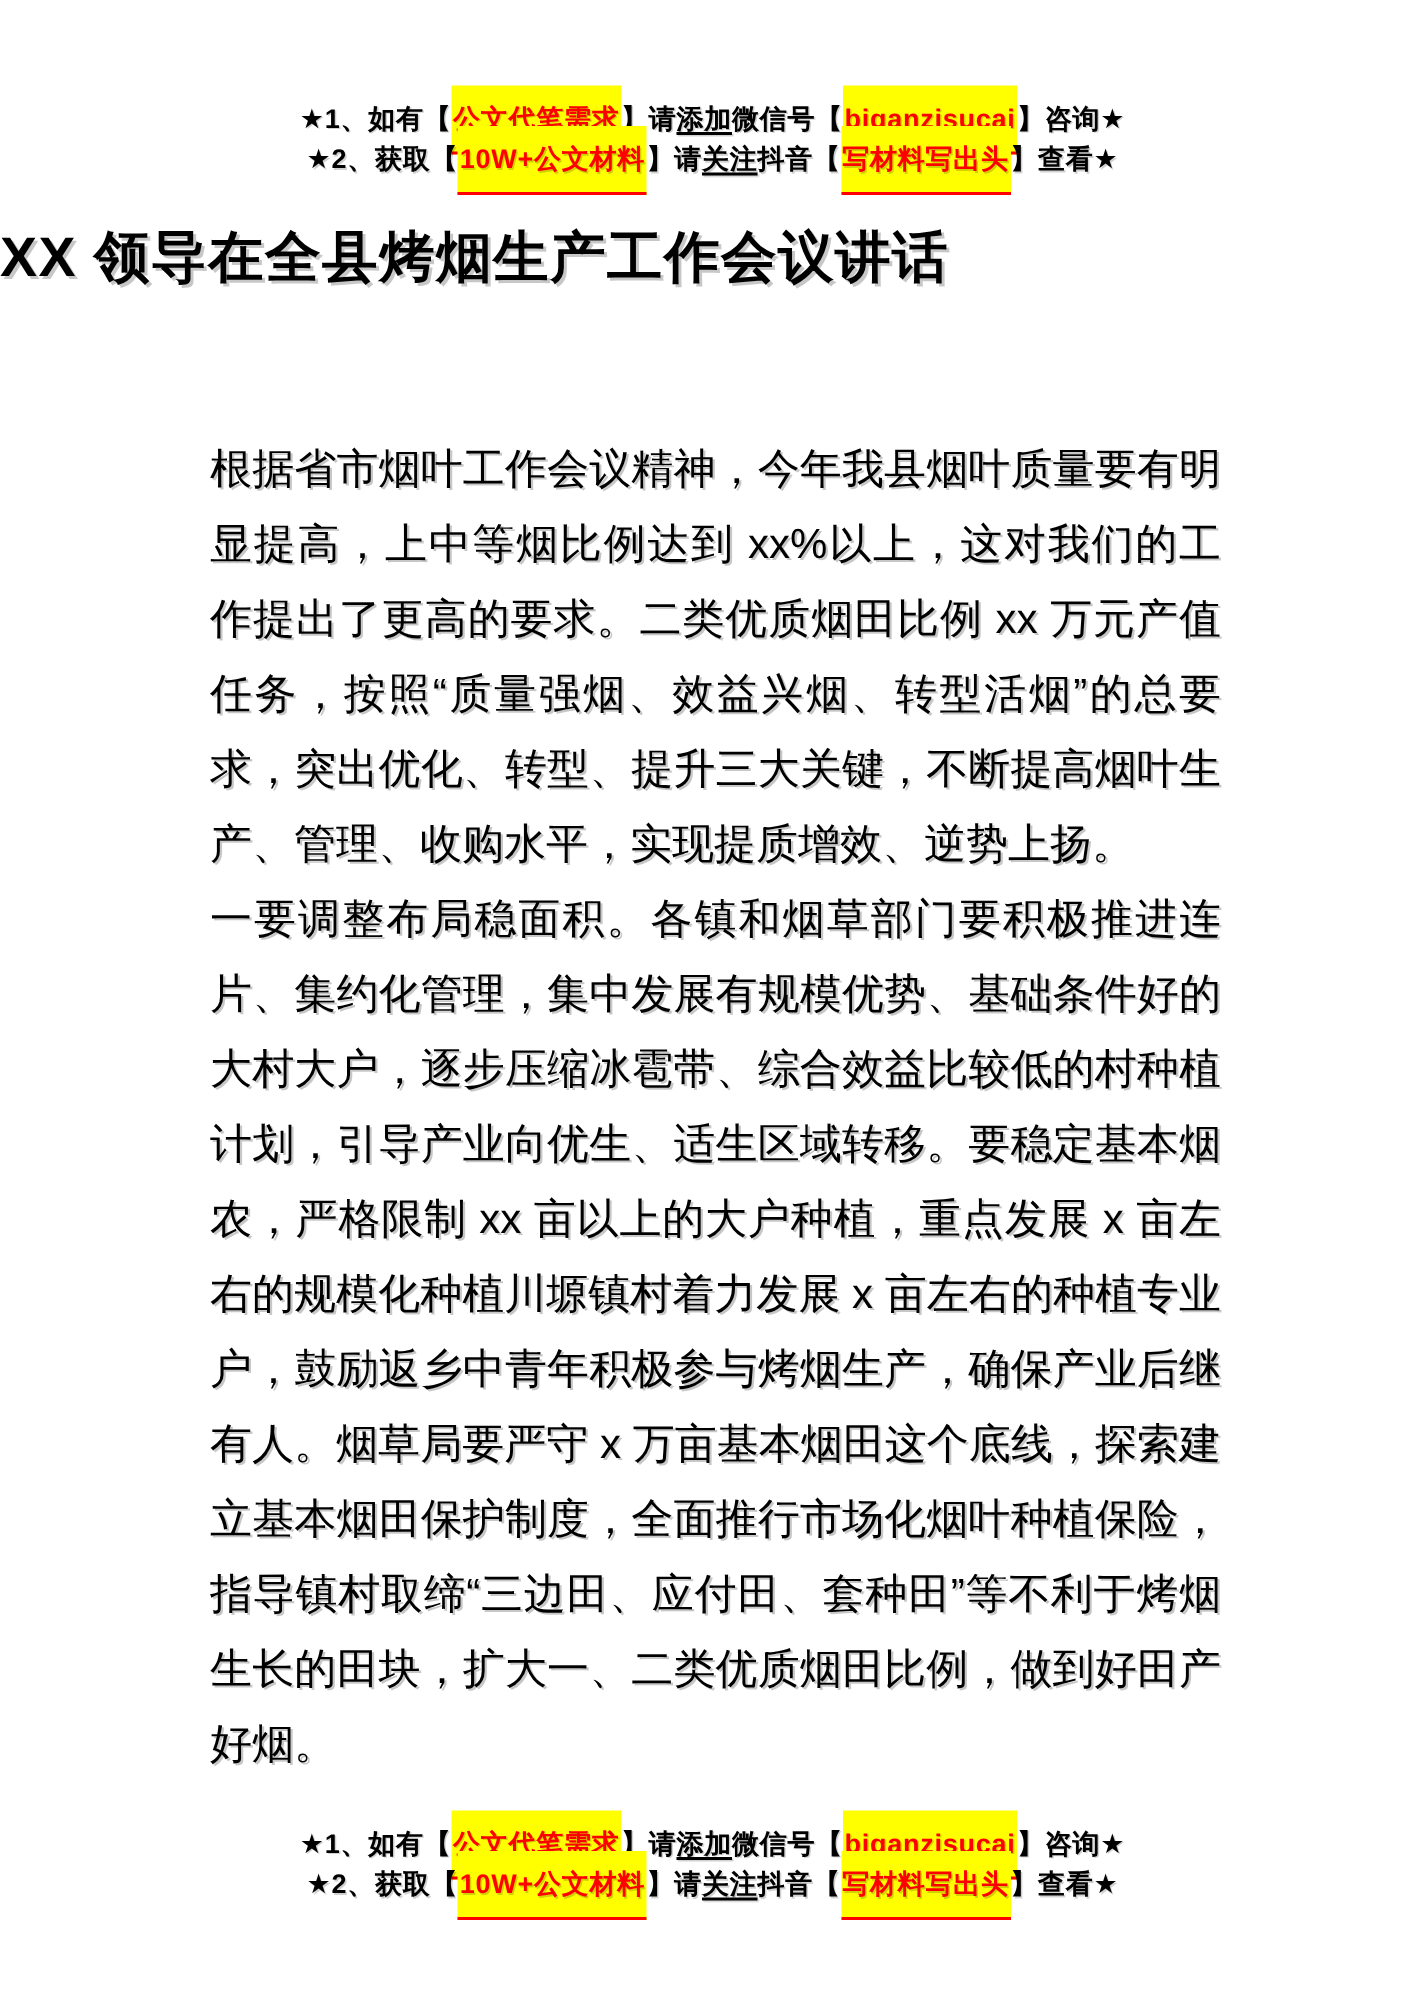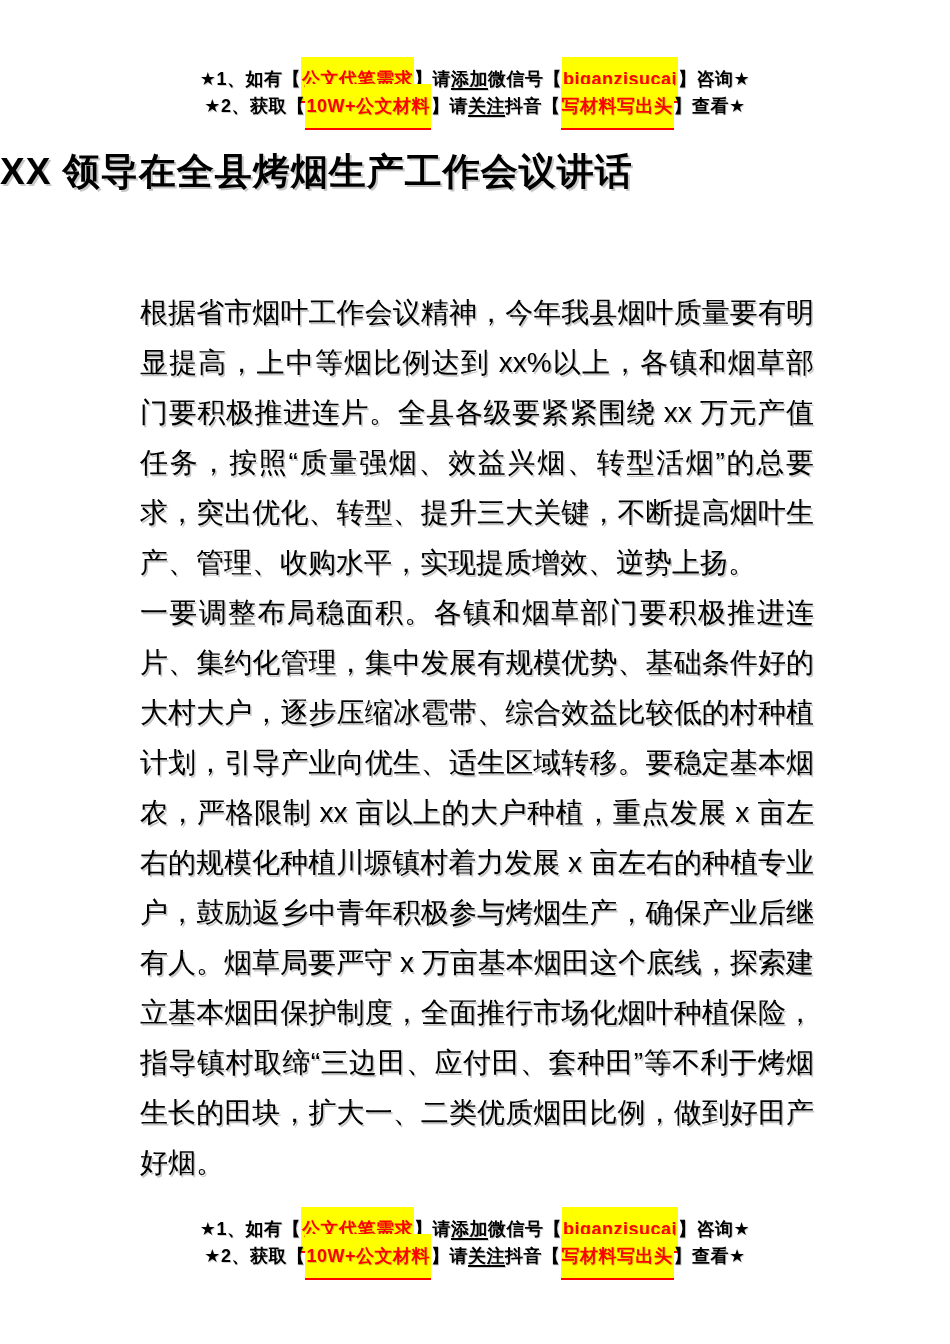--- a/index.html
+++ b/index.html
@@ -70,21 +70,21 @@
 <div class="page">
 
   <div class="banner banner-top" id="banner-top">
       <div class="banner-line"><span class="seg-plain">★1、如有【</span><span class="seg-highlight">公文代笔需求</span><span class="seg-plain">】请</span><span class="seg-underline">添加</span><span class="seg-plain">微信号【</span><span class="seg-highlight">biganzisucai</span><span class="seg-plain">】咨询★</span></div>
       <div class="banner-line"><span class="seg-plain">★2、获取【</span><span class="seg-highlight">10W+公文材料</span><span class="seg-plain">】请</span><span class="seg-underline">关注</span><span class="seg-plain">抖音【</span><span class="seg-highlight">写材料写出头</span><span class="seg-plain">】查看★</span></div>
     </div>
 
   <h1 class="title">XX 领导在全县烤烟生产工作会议讲话</h1>
 
   <div class="doc-body" id="doc-body">
-      <p class="para">根据省市烟叶工作会议精神，今年我县烟叶质量要有明显提高，上中等烟比例达到 xx%以上，各镇和烟草部门要积极推进连片。全县各级要紧紧围绕 xx 万元产值任务，按照“质量强烟、效益兴烟、转型活烟”的总要求，突出优化、转型、提升三大关键，不断提高烟叶生产、管理、收购水平，实现提质增效、逆势上扬。</p>
+      <p class="para">根据省市烟叶工作会议精神，今年我县烟叶质量要有明显提高，上中等烟比例达到 xx%以上，这对我们的工作提出了更高的要求。二类优质烟田比例 xx 万元产值任务，按照“质量强烟、效益兴烟、转型活烟”的总要求，突出优化、转型、提升三大关键，不断提高烟叶生产、管理、收购水平，实现提质增效、逆势上扬。</p>
       <p class="para">一要调整布局稳面积。各镇和烟草部门要积极推进连片、集约化管理，集中发展有规模优势、基础条件好的大村大户，逐步压缩冰雹带、综合效益比较低的村种植计划，引导产业向优生、适生区域转移。要稳定基本烟农，严格限制 xx 亩以上的大户种植，重点发展 x 亩左右的规模化种植川塬镇村着力发展 x 亩左右的种植专业户，鼓励返乡中青年积极参与烤烟生产，确保产业后继有人。烟草局要严守 x 万亩基本烟田这个底线，探索建立基本烟田保护制度，全面推行市场化烟叶种植保险，指导镇村取缔“三边田、应付田、套种田”等不利于烤烟生长的田块，扩大一、二类优质烟田比例，做到好田产好烟。</p>
     </div>
 
   <div class="banner banner-bottom" id="banner-bottom">
       <div class="banner-line"><span class="seg-plain">★1、如有【</span><span class="seg-highlight">公文代笔需求</span><span class="seg-plain">】请</span><span class="seg-underline">添加</span><span class="seg-plain">微信号【</span><span class="seg-highlight">biganzisucai</span><span class="seg-plain">】咨询★</span></div>
       <div class="banner-line"><span class="seg-plain">★2、获取【</span><span class="seg-highlight">10W+公文材料</span><span class="seg-plain">】请</span><span class="seg-underline">关注</span><span class="seg-plain">抖音【</span><span class="seg-highlight">写材料写出头</span><span class="seg-plain">】查看★</span></div>
     </div>
 
 </div>
 

